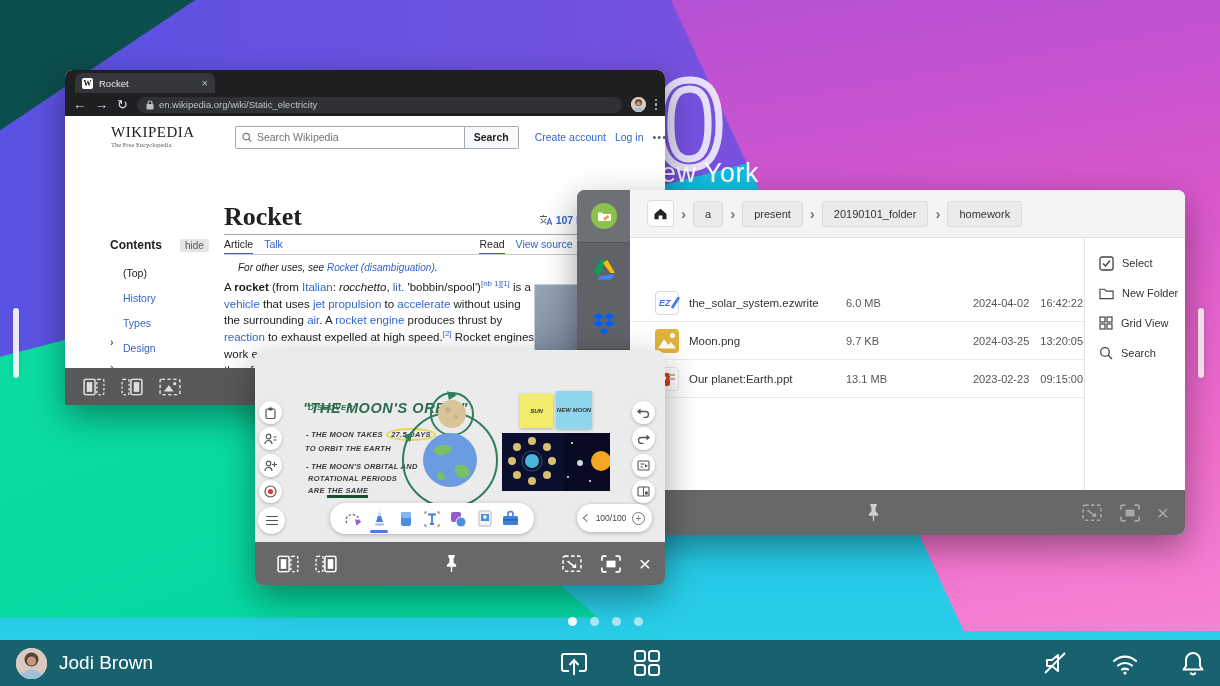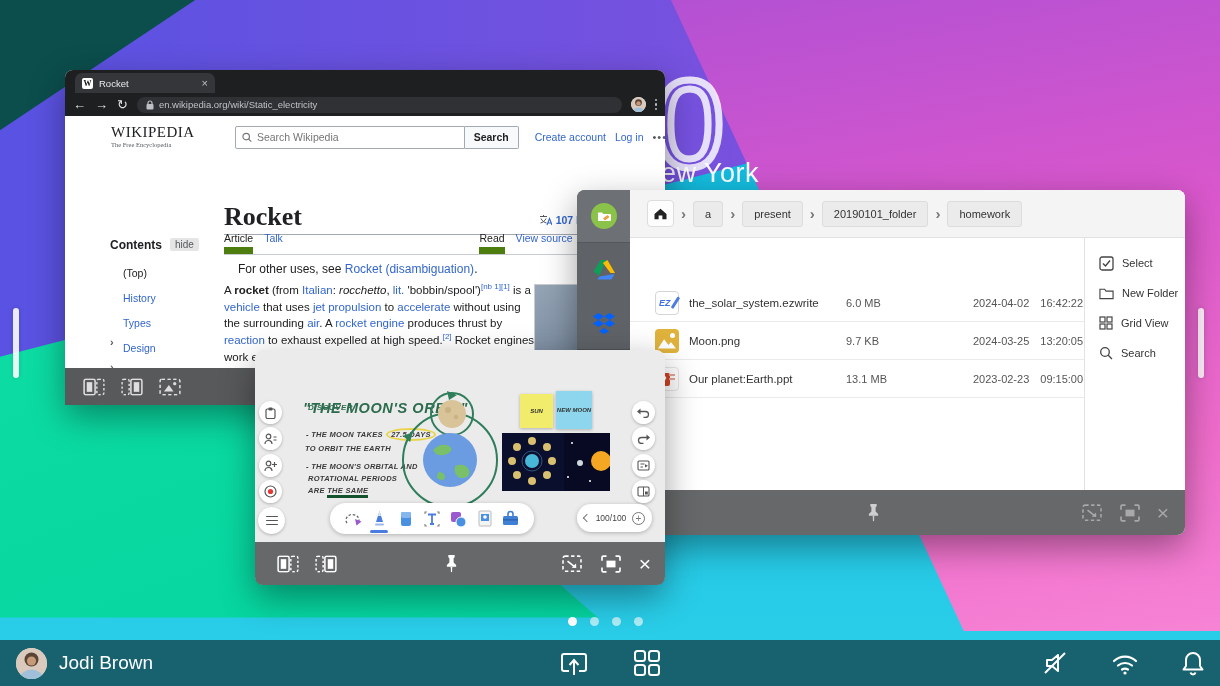--- a/index.html
+++ b/index.html
@@ -62,40 +62,40 @@
   .wm-sub { font-family:"Liberation Serif",serif; font-size:6.5px; color:#54595d; margin-top:2px; }
   .wm-search { display:flex; align-items:center; margin-left:28px; }
   .wm-search-box { width:230px; height:23px; border:1px solid #a2a9b1; border-radius:2px 0 0 2px; display:flex; align-items:center; padding:0 6px; gap:5px; }
   .wm-search-box input { border:none; outline:none; font-size:10.5px; width:100%; color:#202122; font-family:"Liberation Sans",sans-serif; }
   .wm-search-btn { height:23px; border:1px solid #a2a9b1; border-left:none; background:#f8f9fa; font-size:10.5px; font-weight:700; color:#202122; padding:0 9px; border-radius:0 2px 2px 0; }
   .wm-links { display:flex; align-items:center; gap:9px; margin-left:8px; }
   .wm-link { color:#3366cc; font-size:10.5px; white-space:nowrap; }
   .wm-ell { color:#54595d; font-size:11px; letter-spacing:1px; }
 
   .toc { position:absolute; left:45px; top:122px; width:112px; }
-  .toc-head { display:flex; align-items:flex-start; gap:8px; margin-bottom:10px; }
+  .toc-head { display:flex; align-items:flex-end; gap:18px; margin-bottom:10px; }
   .toc-title { font-size:12px; font-weight:700; color:#202122; }
   .toc-hide { font-size:10px; color:#54595d; background:#e5e5e5; border-radius:2px; padding:1px 5px; }
   .toc-item { position:relative; padding-left:13px; margin-bottom:5px; line-height:1.25; }
   .toc-chev { position:absolute; left:0; top:-1px; color:#54595d; font-size:11px; font-weight:700; }
   .toc-link { font-size:10.5px; color:#3366cc; }
   .toc-link.k-plain { color:#202122; }
 
   .article { position:absolute; left:159px; top:88px; width:420px; }
   .a-titlerow { display:flex; align-items:flex-start; justify-content:space-between; border-bottom:1px solid #a2a9b1; padding-bottom:4px; width:416px;}
   .a-title { font-family:"Liberation Serif",serif; font-size:26px; color:#202122; line-height:1; }
   .langs { display:flex; align-items:center; gap:4px; margin-top:10px; }
   .langs-label { color:#3366cc; font-size:10.5px; font-weight:600; }
   .chev-down { width:0; height:0; border-left:3.5px solid transparent; border-right:3.5px solid transparent; border-top:4.5px solid #54595d; margin-left:2px; }
   .a-tabs { display:flex; justify-content:space-between; border-bottom:1px solid #c8ccd1; width:416px; height:20px; align-items:flex-end; }
   .a-tabs-l, .a-tabs-r { display:flex; gap:11px; }
   .a-tab { font-size:10.5px; color:#3366cc; padding-bottom:3px; }
-  .a-tab.sel { color:#202122; border-bottom:7px solid #4d7c0f; }
+  .a-tab.sel { color:#202122; border-bottom:1px solid #4d7c0f; }
   .a-from { font-size:10px; color:#54595d; margin-top:5px; }
-  .hatnote { font-size:12px; color:#202122; margin:7px 0 6px 14px; }
+  .hatnote { font-size:10px; font-style:italic; color:#202122; margin:7px 0 6px 14px; }
   .para { font-size:11.5px; line-height:1.45; color:#202122; width:312px; margin-bottom:9px; }
   .seg-b { font-weight:700; }
   .seg-i { font-style:italic; }
   .seg-l { color:#3366cc; }
   .seg-p { font-size:8px; vertical-align:super; line-height:0; }
   .thumb { position:absolute; left:469px; top:168px; width:112px; height:128px; border:1px solid #c8ccd1;
     background:linear-gradient(155deg,#95a5b6 0%,#76879b 60%,#5d6d82 100%); }
 
   .wiki-winbar { height:37px; background:#58595b; border-radius:0; padding-left:18px; gap:16px; }
 

